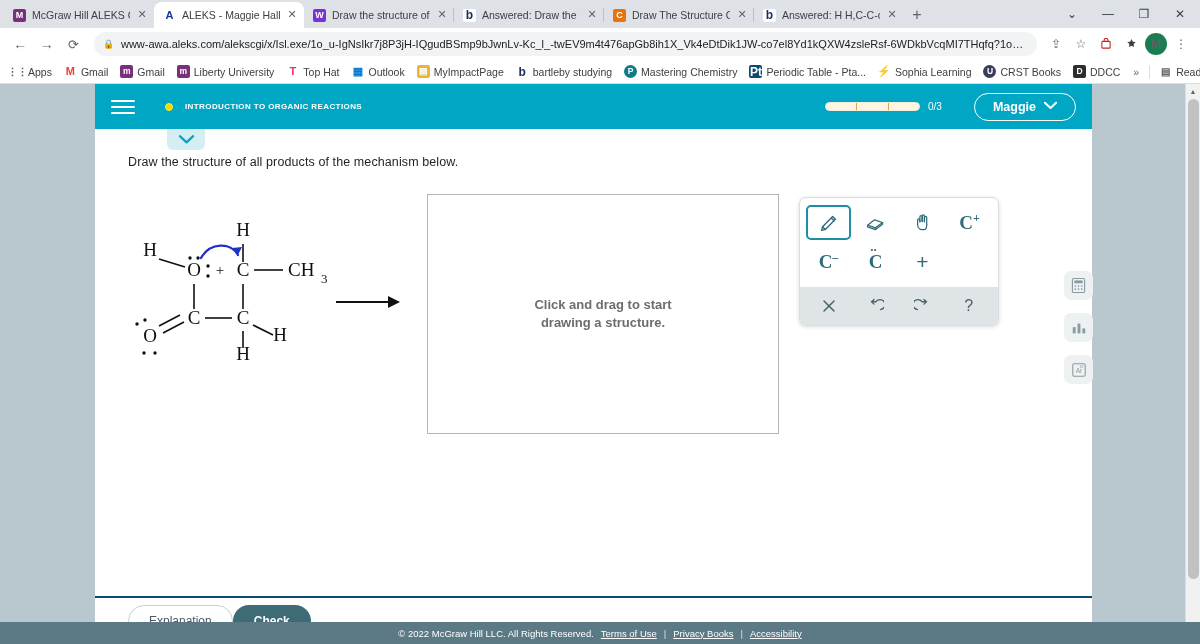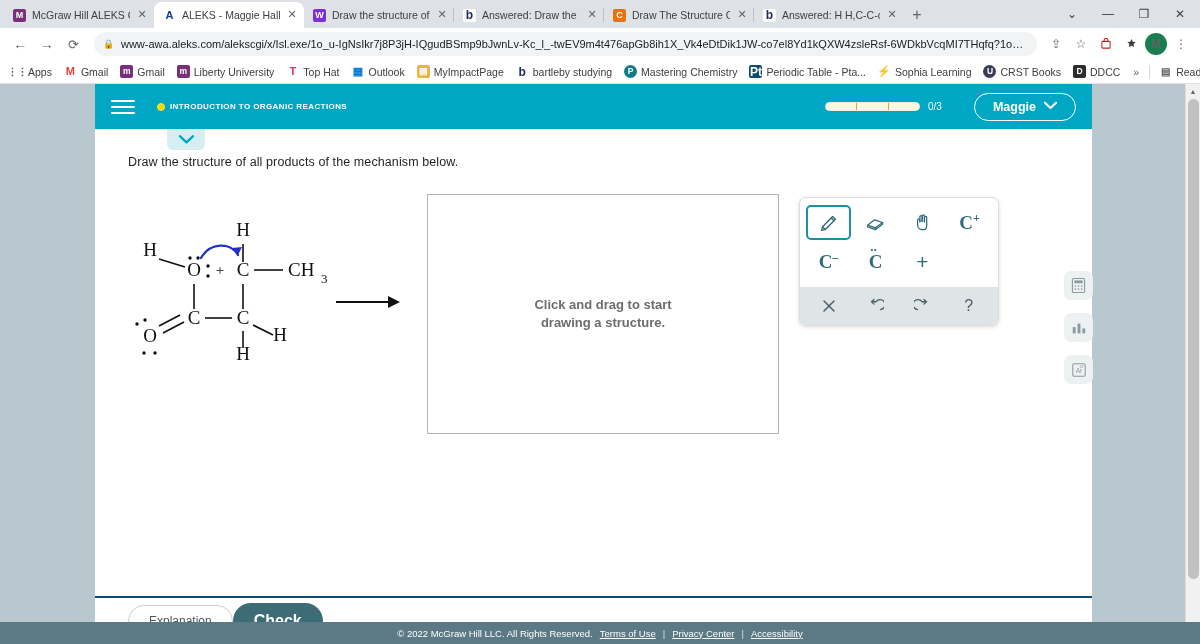--- a/index.html
+++ b/index.html
@@ -126,21 +126,21 @@
   
   .aleks-header {
     height:45px; background:#00a7c4; display:flex; align-items:center;
     padding:0 16px; position:relative;
   }
   .hamburger { width:24px; display:flex; flex-direction:column; gap:4px; margin-right:22px; }
   .hamburger i { display:block; height:2px; background:#fff; border-radius:1px; }
   .htitles { display:flex; flex-direction:column; gap:2px; }
   .htitles .kicker {
     font-size:8px; font-weight:bold; letter-spacing:.4px; color:#fff;
-    display:flex; align-items:center; gap:5px;
+    display:flex; align-items:center; gap:12px;margin-left:8px;
   }
   .kicker .dot {
     width:8px; height:8px; border-radius:50%; background:#ffd400;
     border:1.5px solid #eaf23c; display:inline-block;
   }
   .htitles .maintitle { font-size:12.5px; font-weight:bold; color:#fff; }
   .hright { margin-left:auto; display:flex; align-items:center; gap:32px; }
   .progwrap { display:flex; align-items:center; gap:8px; }
   .progbar {
     width:95px; height:9px; border-radius:5px; background:#fdf6e3;
@@ -222,21 +222,21 @@
     position:absolute; left:0; bottom:0; width:997px; height:48px;
     background:#fff; border-top:2px solid #0c4a6e;
     display:flex; align-items:center; padding-left:33px; gap:0;
   }
   .btn-exp {
     border:1px solid #c9cfd2; background:#fff; color:#4a5a60;
     border-radius:18px; padding:8px 20px; font-size:12px;
   }
   .btn-check {
     border:none; background:#3d6b76; color:#fff; font-weight:bold;
-    border-radius:18px; padding:9px 21px; font-size:16px;
+    border-radius:18px; padding:9px 21px; font-size:12px;
   }
 
   
   .footer {
     position:absolute; left:0; bottom:0; width:1200px; height:22px;
     background:#5b7a85; display:flex; align-items:center; justify-content:center;
     gap:7px; font-size:9.5px; color:#fff;margin-top:20px;
   }
   .footer a { color:#fff; text-decoration:underline; }
   .footer .fsep { opacity:.75; }
@@ -627,18 +627,18 @@
         <button class="btn-exp">Explanation</button>
         <button class="btn-check">Check</button>
       </div>
     </div>
   </div>
 
   <div class="footer">
     <span>© 2022 McGraw Hill LLC. All Rights Reserved.</span>
     <a href="#">Terms of Use</a>
     <span class="fsep">|</span>
-    <a href="#">Privacy Center</a>
+    <a href="#">Privacy Books</a>
     <span class="fsep">|</span>
     <a href="#">Accessibility</a>
   </div>
 
 </div>
 
 </body></html>

